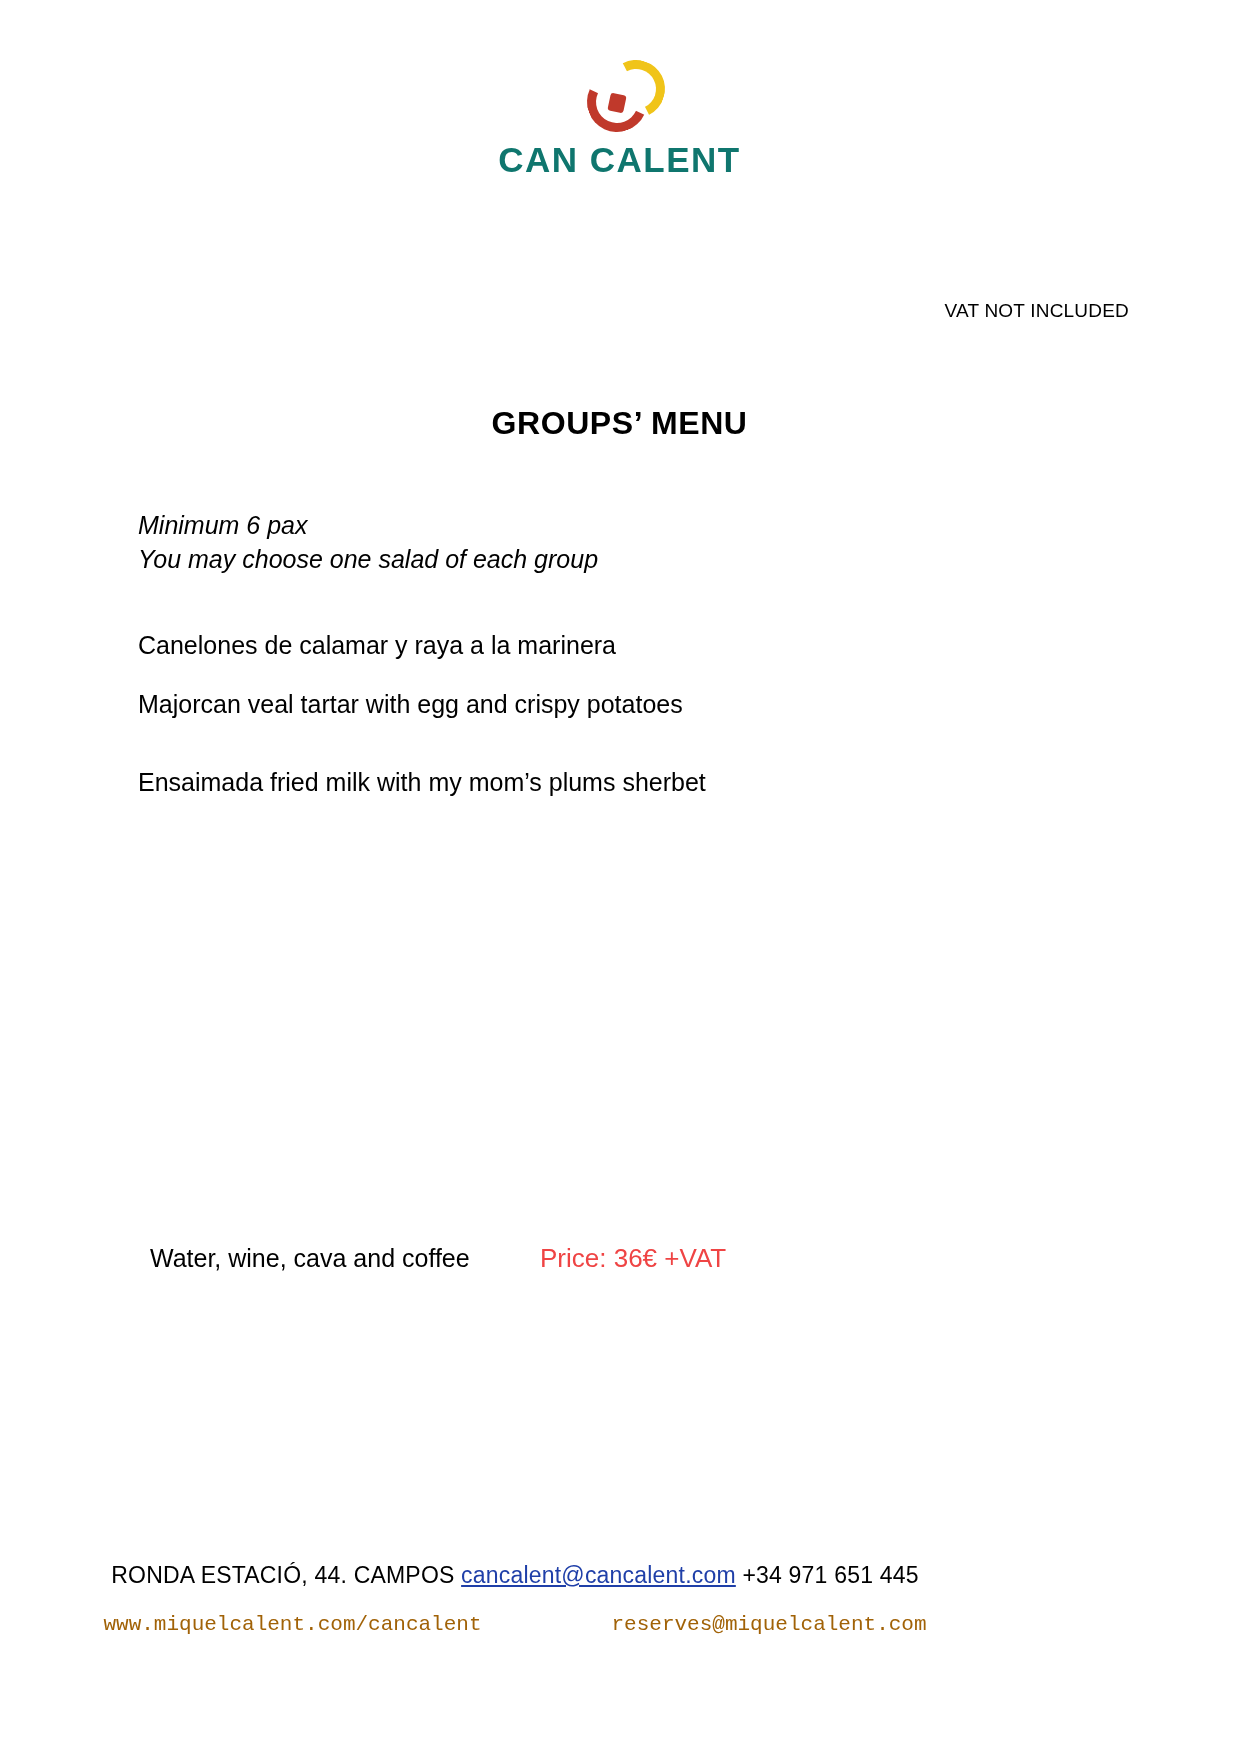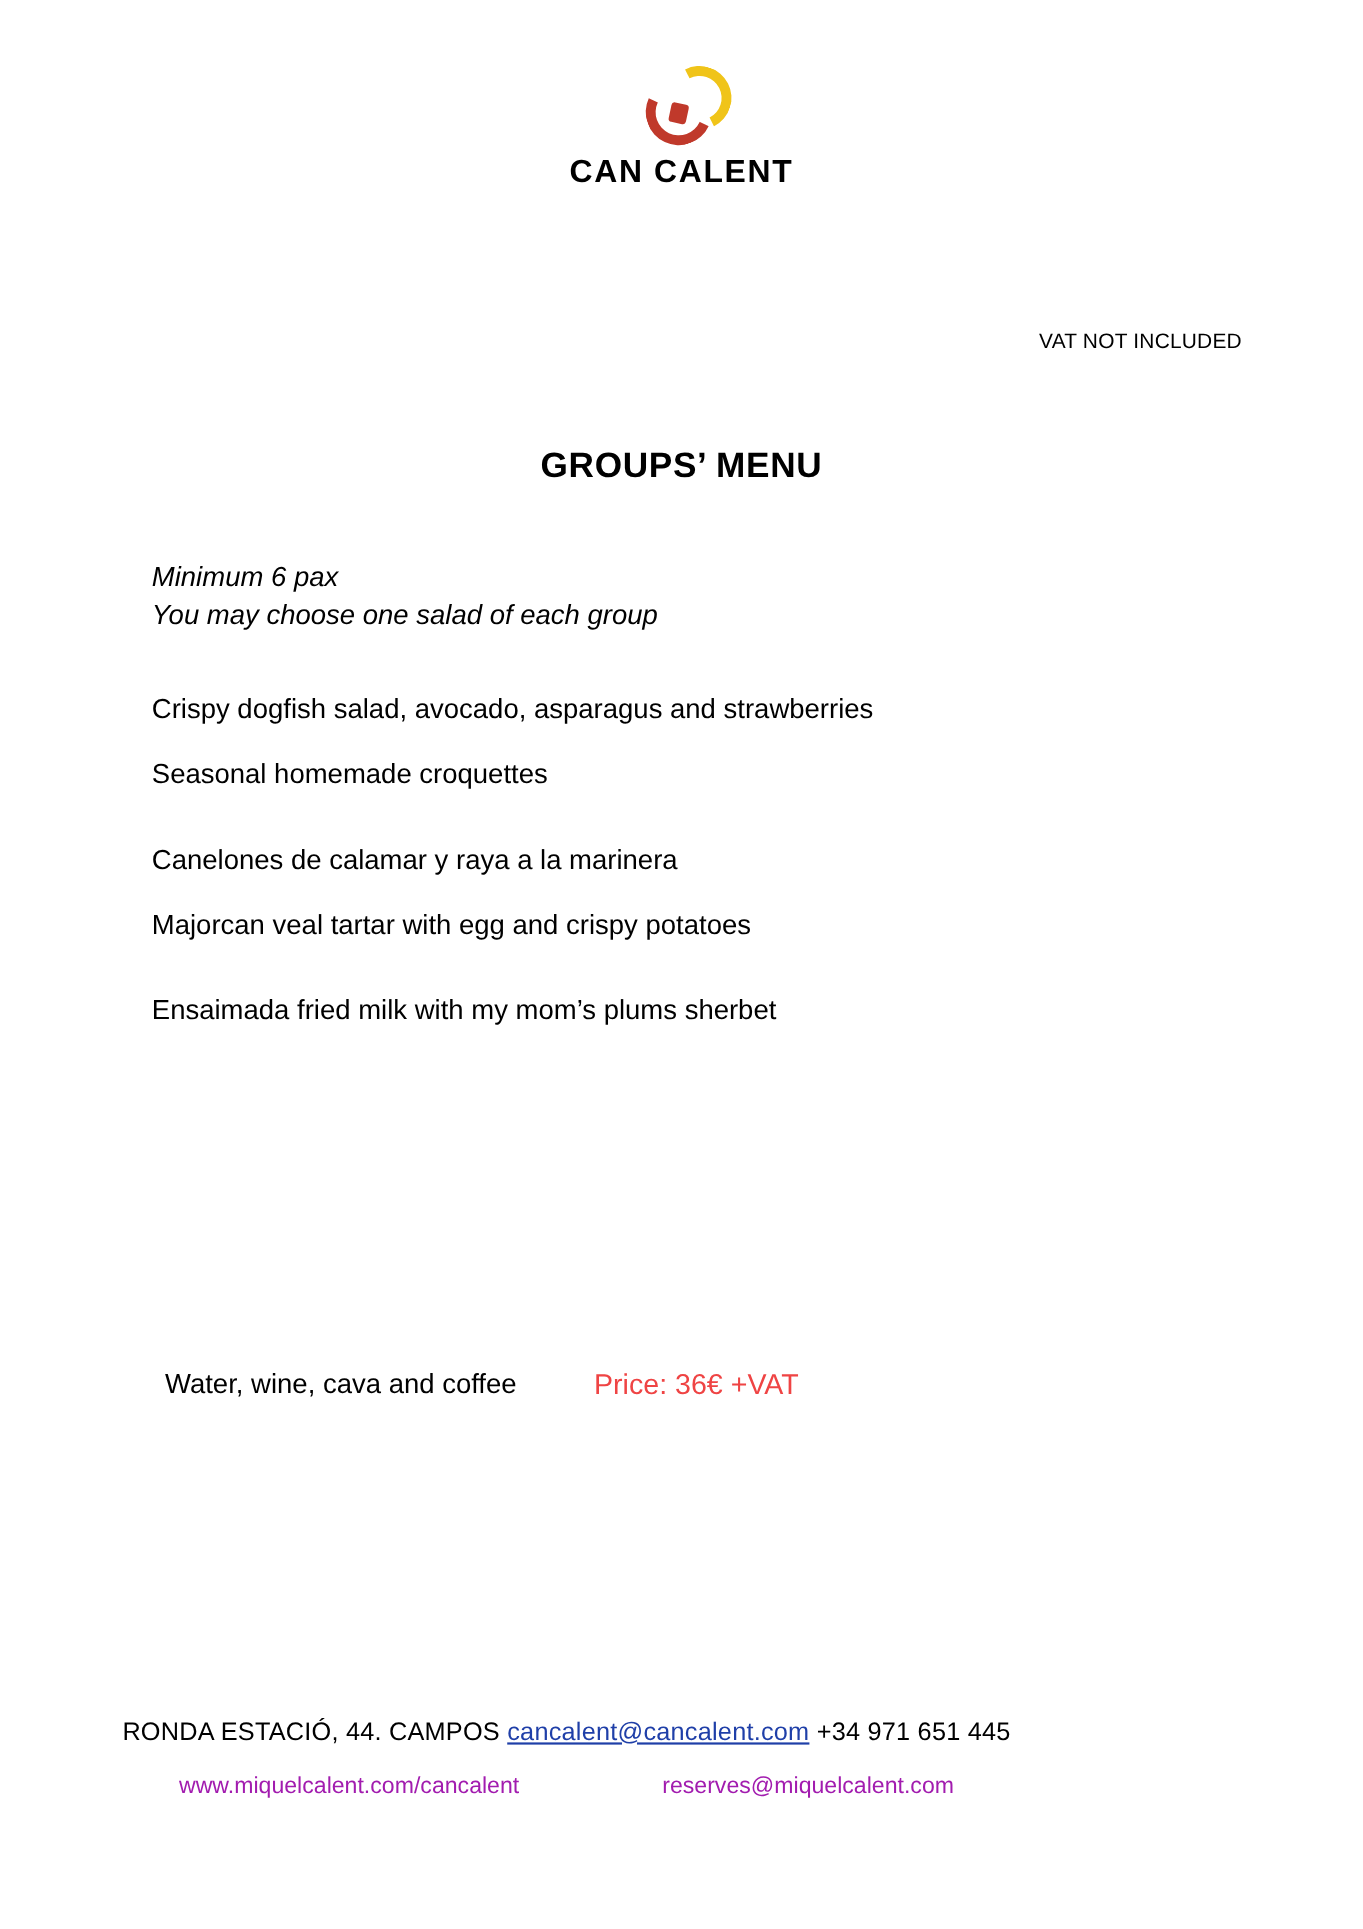--- a/index.html
+++ b/index.html
@@ -65,23 +65,23 @@
     top: 36px;
     width: 16px;
     height: 18px;
     background: #c0392b;
     border-radius: 3px;
     transform: rotate(12deg);
   }
   .logo-text {
     font-family: "Liberation Sans", sans-serif;
     font-weight: bold;
-    font-size: 29px;
+    font-size: 35px;
     letter-spacing: 1.5px;
-    color: #000000;
+    color: #0f766e;
   }
 
   
   .vat-note {
     position: absolute;
     top: 300px;
     right: 110px;
     font-size: 19px;
     letter-spacing: 0.2px;
     color: #000;
@@ -158,21 +158,21 @@
   .addr-line .email-link {
     color: #1f3fa8;
     text-decoration: underline;
   }
   .links-line {
     font-size: 21px;
     display: flex;
     justify-content: center;
     gap: 130px;
   }
-  .links-line span { color: #a21caf; }
+  .links-line span { color: #a16207; font-family: Liberation Mono, monospace; }
 </style>
 </head>
 <body>
 
 <div class="page">
 
   <div class="logo-block">
     <div class="logo-mark">
       <div class="arc-yellow"></div>
       <div class="arc-red"></div>
@@ -185,24 +185,20 @@
 
   <div class="menu-title">GROUPS’ MENU</div>
 
   <div class="content">
 
     <div class="intro">
       <div>Minimum 6 pax</div>
       <div>You may choose one salad of each group</div>
     </div>
 
-    <div class="course-group">
-      <div class="dish">Crispy dogfish salad, avocado, asparagus and strawberries</div>
-      <div class="dish">Seasonal homemade croquettes</div>
-    </div>
 
     <div class="course-group">
       <div class="dish">Canelones de calamar y raya a la marinera</div>
       <div class="dish">Majorcan veal tartar with egg and crispy potatoes</div>
     </div>
 
     <div class="course-group">
       <div class="dish">Ensaimada fried milk with my mom’s plums sherbet</div>
     </div>
 

